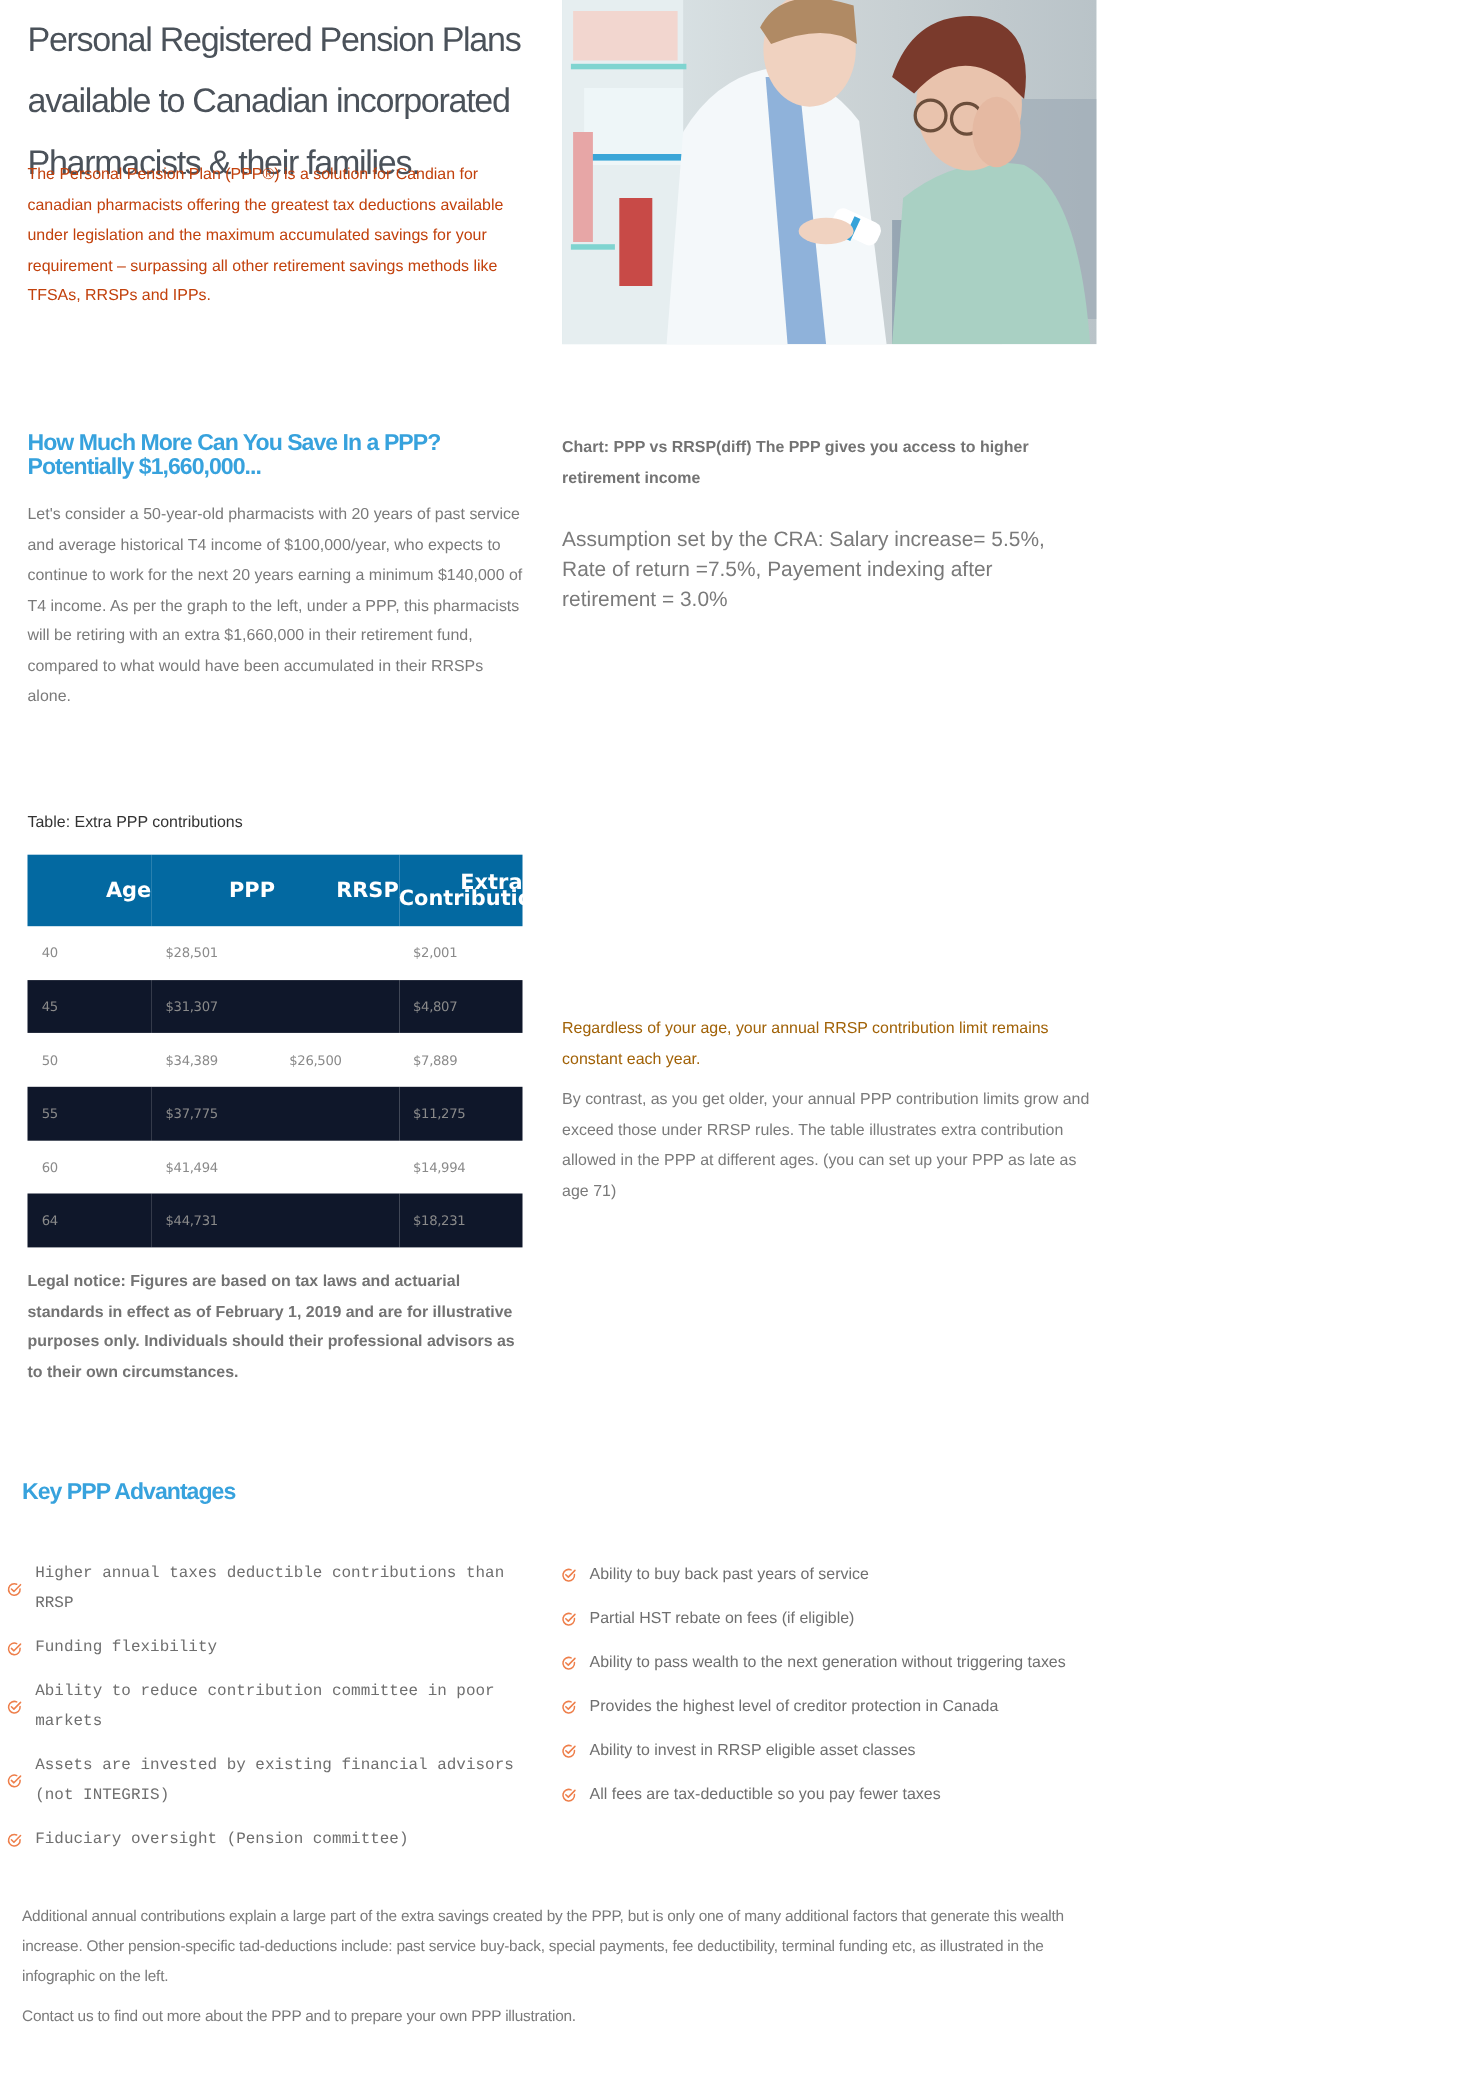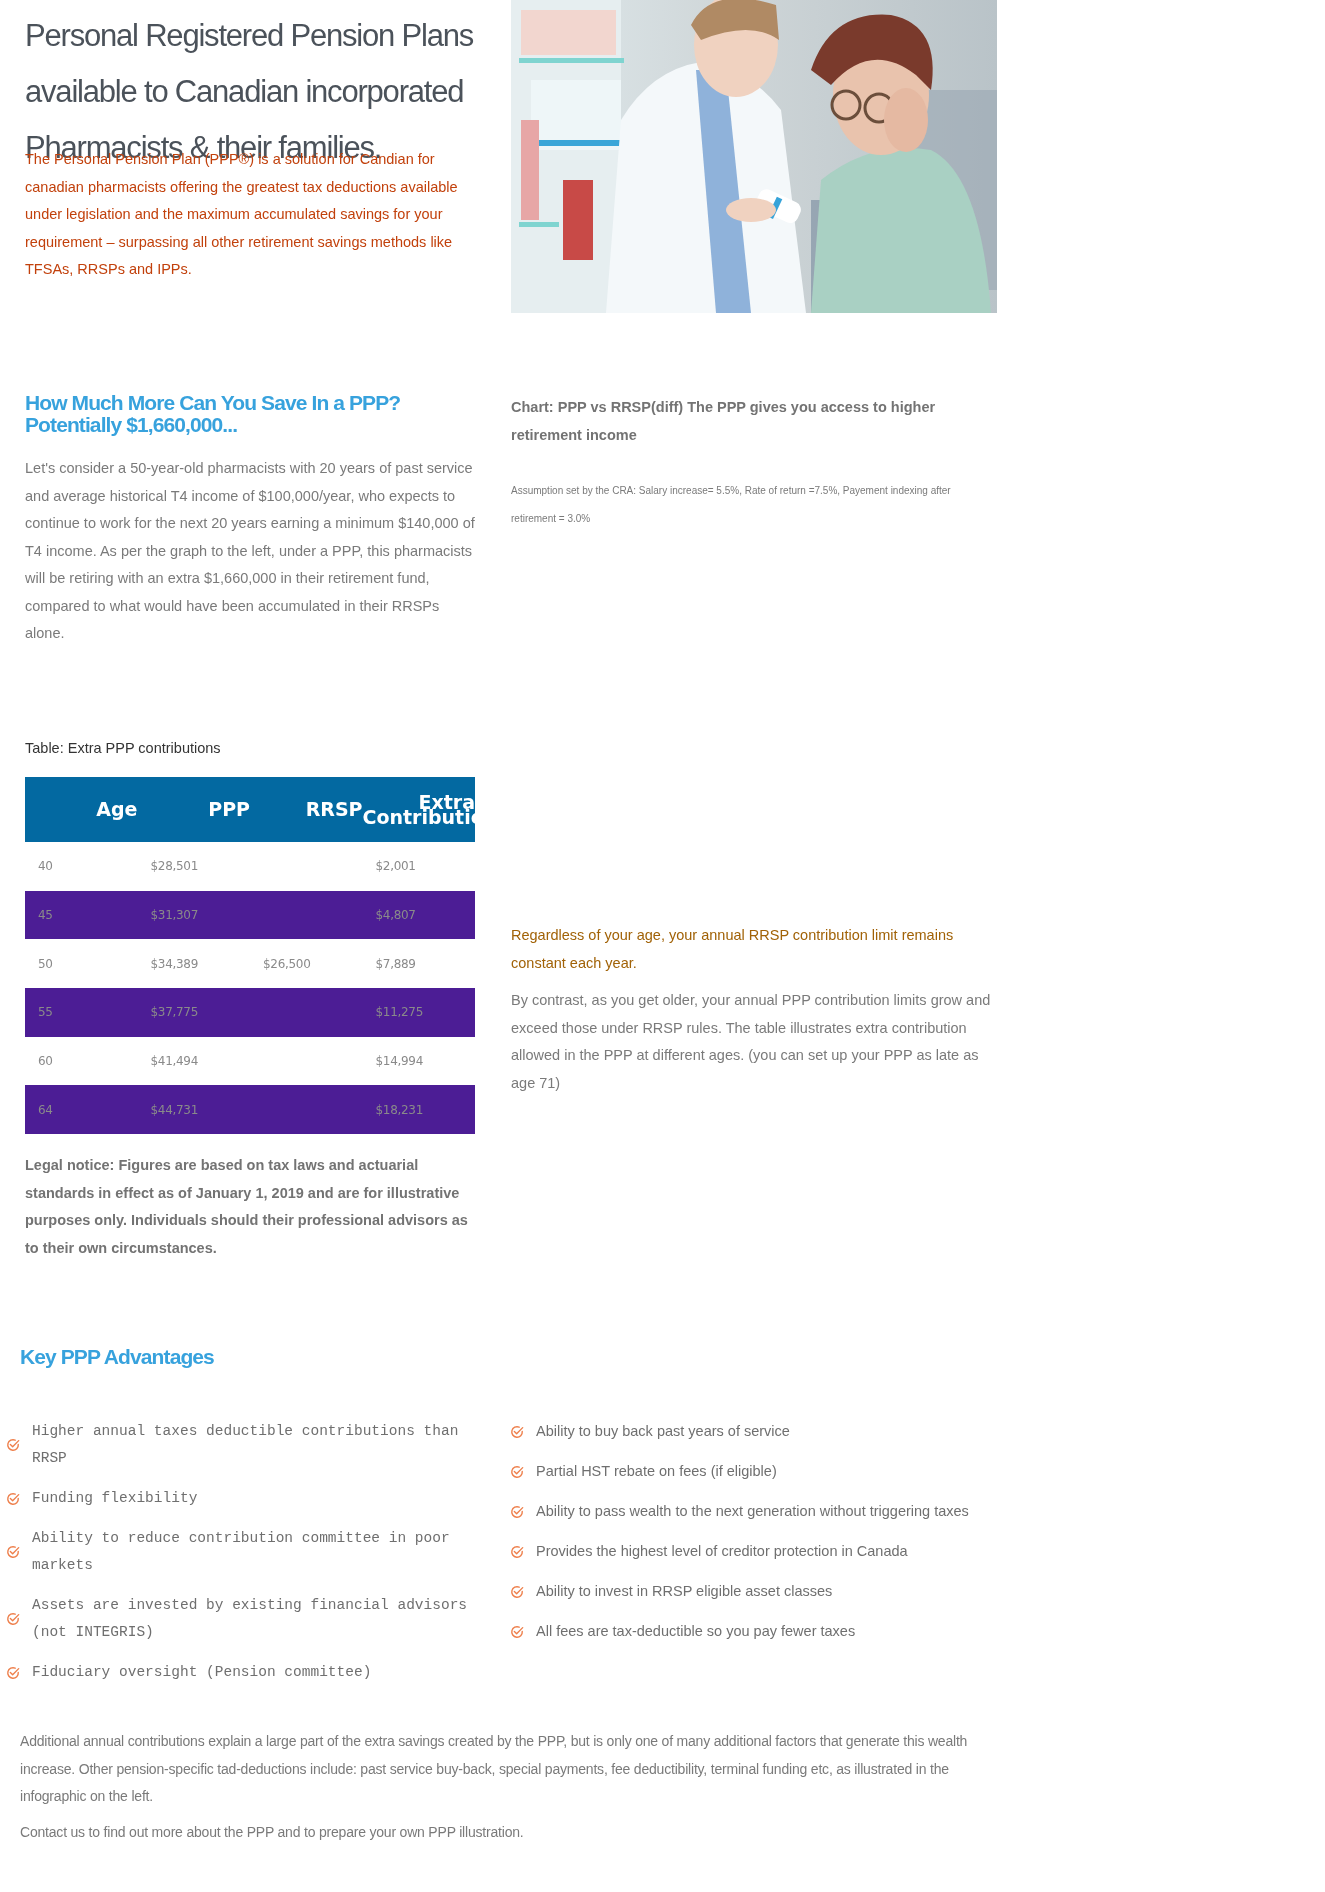--- a/index.html
+++ b/index.html
@@ -33,21 +33,21 @@
   .save-text {
     left: 25px; top: 455px; width: 450px;
     font-size: 14.5px; line-height: 27.5px; color: #7a7a7a;
   }
   .chart-caption {
     left: 511px; top: 394px; width: 470px;
     font-size: 14.5px; line-height: 27.5px; font-weight: 700; color: #737373;
   }
   .chart-assumption {
     left: 511px; top: 477px; width: 470px;
-    font-size: 10px; line-height: 27.5px; color: #7a7a7a;
+    font-size: 19px; line-height: 27.5px; color: #7a7a7a;
   }
   .chart-area {
     left: 511px; top: 540px; width: 486px; height: 360px;
   }
 
   
   .table-caption {
     left: 25px; top: 740px; font-size: 14.5px; font-weight: 400; color: #333333;
   }
   .ppp-table {
@@ -56,21 +56,21 @@
     font-family: "DejaVu Sans", sans-serif;
   }
   .ppp-table th {
     background: #0369a1; color: #ffffff; height: 65px;
     font-size: 19px; font-weight: 700; line-height: 15px; text-align: right;
   }
   .ppp-table td {
     height: 48.7px; font-size: 12px; color: #8a8a8a; padding-left: 13px; text-align: left;
     letter-spacing: -0.3px;
   }
-  .ppp-table tr.alt td { background: #4c1d95; }
+  .ppp-table tr.alt td { background: #0f172a; }
 
   .legal-notice {
     left: 25px; top: 1152px; width: 450px;
     font-size: 14.5px; line-height: 27.5px; font-weight: 700; color: #737373;
   }
 
   .right-text-1 {
     left: 511px; top: 922px; width: 480px;
     font-size: 14.5px; line-height: 27.5px; color: #a16207;
   }
@@ -203,21 +203,21 @@
     </tr>
     <tr class="alt">
       <td>64</td>
       <td>$44,731</td>
       <td></td>
       <td>$18,231</td>
     </tr>
   </tbody>
 </table>
 
-<p class="abs legal-notice">Legal notice: Figures are based on tax laws and actuarial standards in effect as of January 1, 2019 and are for illustrative purposes only. Individuals should their professional advisors as to their own circumstances.</p>
+<p class="abs legal-notice">Legal notice: Figures are based on tax laws and actuarial standards in effect as of February 1, 2019 and are for illustrative purposes only. Individuals should their professional advisors as to their own circumstances.</p>
 
 <p class="abs right-text-1">Regardless of your age, your annual RRSP contribution limit remains constant each year.</p>
 <p class="abs right-text-2">By contrast, as you get older, your annual PPP contribution limits grow and exceed those under RRSP rules. The table illustrates extra contribution allowed in the PPP at different ages. (you can set up your PPP as late as age 71)</p>
 
 <h2 class="abs adv-heading">Key PPP Advantages</h2>
 
 <ul class="abs adv-list adv-list-left">
   <li class="adv-item">
     <span class="check">
         <svg viewBox="0 0 16 16">

